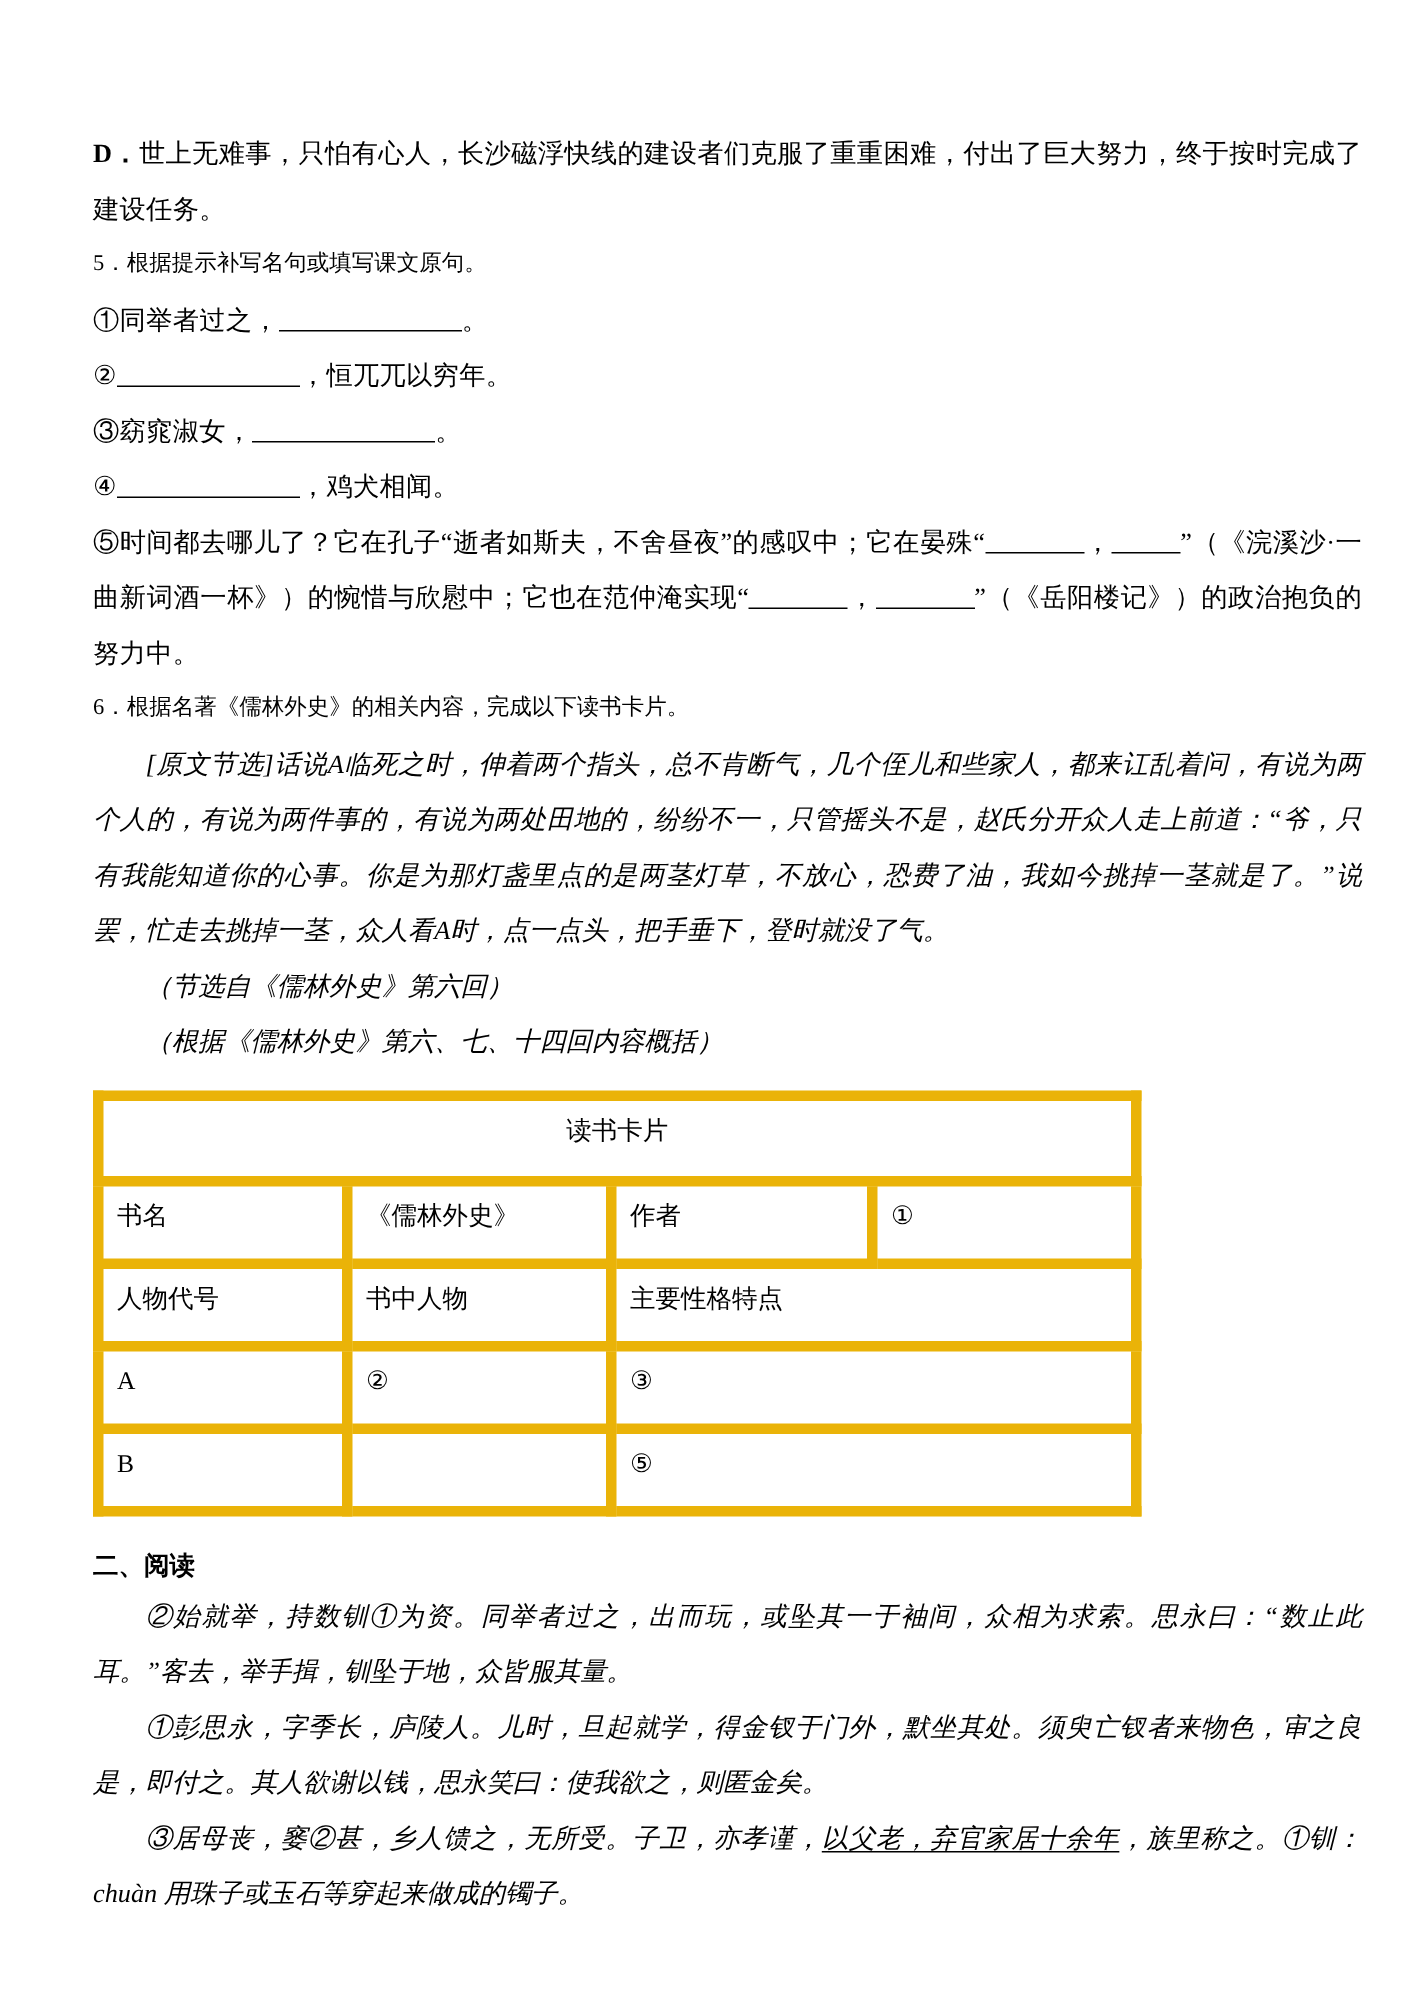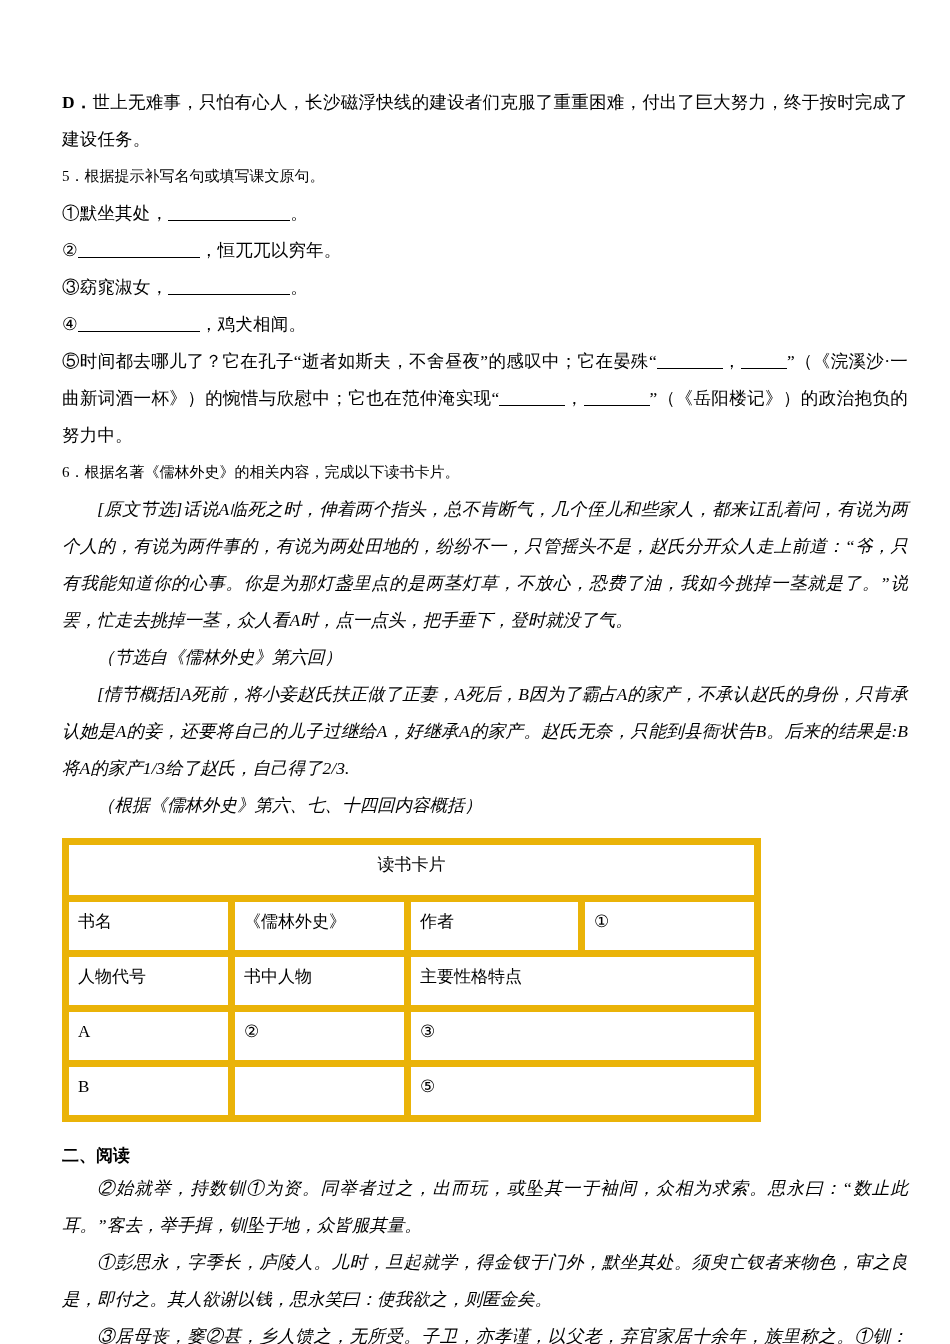--- a/index.html
+++ b/index.html
@@ -112,21 +112,21 @@
 
   <div class="line">
     <span class="opt-letter">D</span><span class="opt-letter">．</span><span>世上无难事，只怕有心人，长沙磁浮快线的建设者们克服了重重困难，付出了巨大努力，终于按时完成了建设任务。</span>
   </div>
 
   <div class="stem">
     <span>5．</span><span>根据提示补写名句或填写课文原句。</span>
   </div>
 
   <div class="line">
-    <span>①</span><span>默坐其处，</span><span class="blank-l"></span><span>。</span>
+    <span>①</span><span>同举者过之，</span><span class="blank-l"></span><span>。</span>
   </div>
 
   <div class="line">
     <span>②</span><span class="blank-l"></span><span>，恒兀兀以穷年。</span>
   </div>
 
   <div class="line">
     <span>③</span><span>窈窕淑女，</span><span class="blank-l"></span><span>。</span>
   </div>
 
@@ -141,23 +141,20 @@
   <div class="stem">
     <span>6．</span><span>根据名著《儒林外史》的相关内容，完成以下读书卡片。</span>
   </div>
 
   <p class="kai indent2">
     <span>[原文节选]</span><span>话说A临死之时，伸着两个指头，总不肯断气，几个侄儿和些家人，都来讧乱着问，有说为两个人的，有说为两件事的，有说为两处田地的，纷纷不一，只管摇头不是，赵氏分开众人走上前道：“爷，只有我能知道你的心事。你是为那灯盏里点的是两茎灯草，不放心，恐费了油，我如今挑掉一茎就是了。”说罢，忙走去挑掉一茎，众人看A时，点一点头，把手垂下，登时就没了气。</span>
   </p>
 
   <p class="kai indent2">（节选自《儒林外史》第六回）</p>
 
-  <p class="kai indent2">
-    <span>[情节概括]</span><span>A死前，将小妾赵氏扶正做了正妻，A死后，B因为了霸占A的家产，不承认赵氏的身份，只肯承认她是A的妾，还要将自己的儿子过继给A，好继承A的家产。赵氏无奈，只能到县衙状告B。后来的结果是:B将A的家产1/3给了赵氏，自己得了2/3.</span>
-  </p>
 
   <p class="kai indent2">（根据《儒林外史》第六、七、十四回内容概括）</p>
 
   <table class="card-table">
     <colgroup>
       <col class="col1">
         <col class="col2">
         <col class="col3">
         <col class="col4">
     </colgroup>

